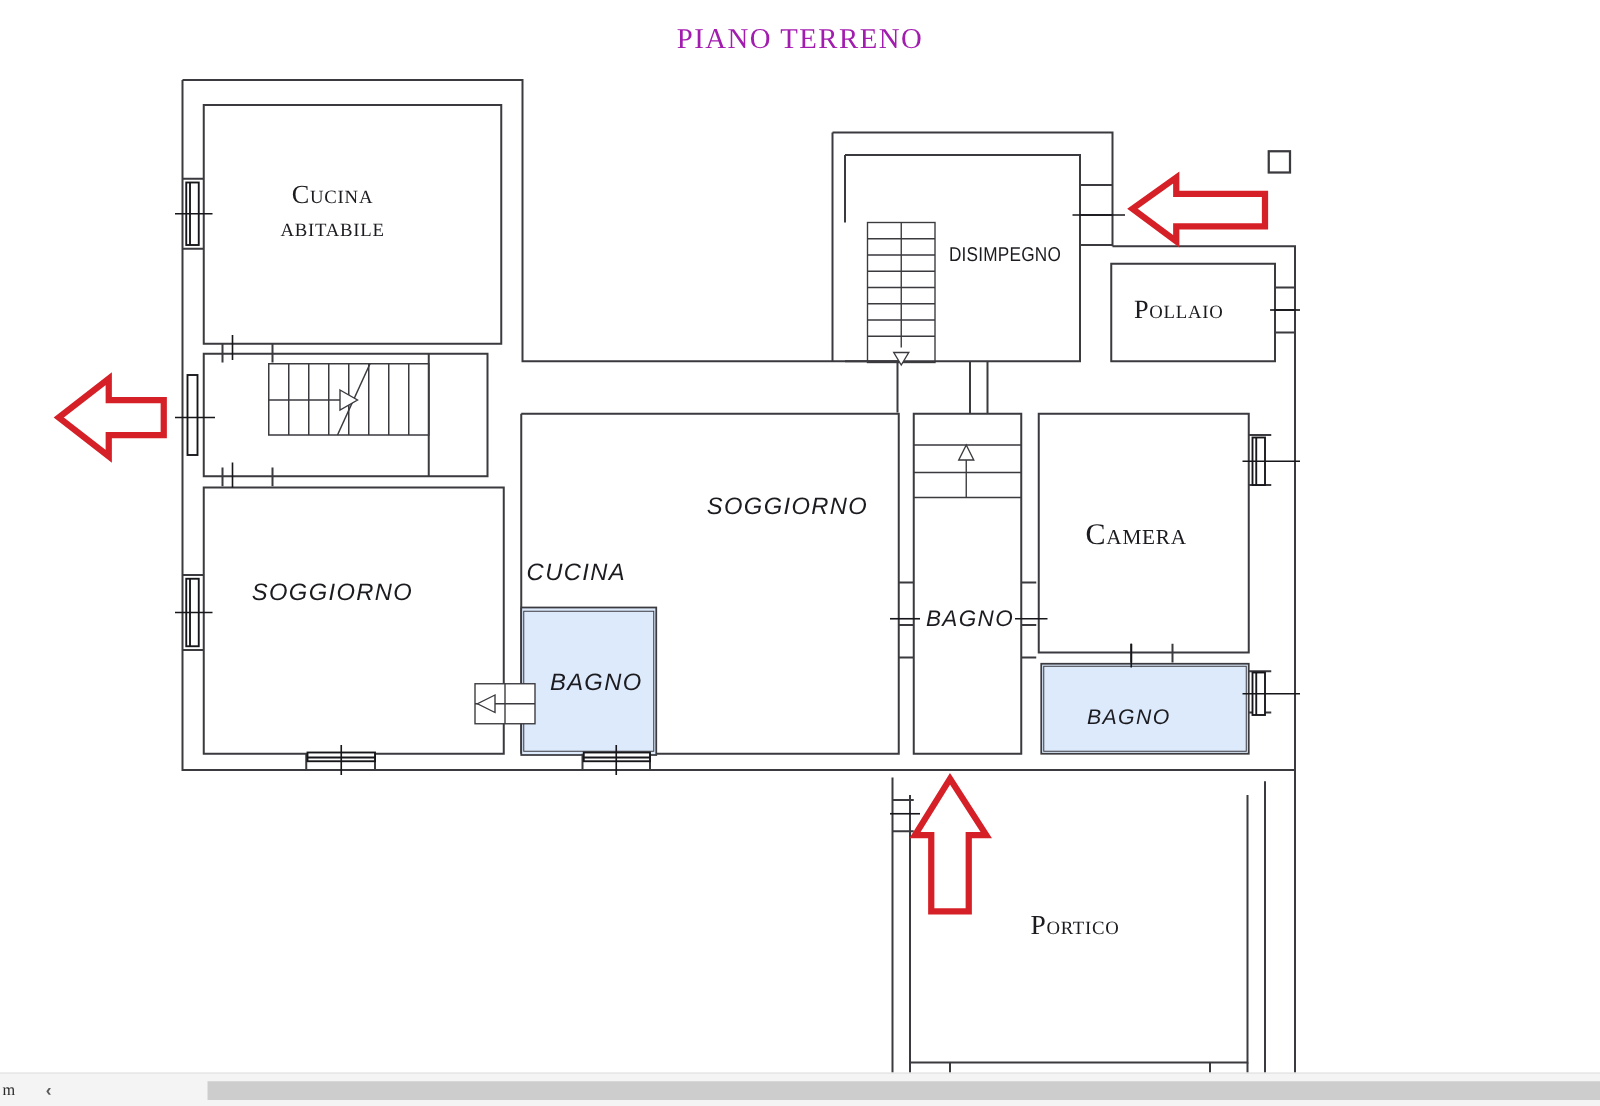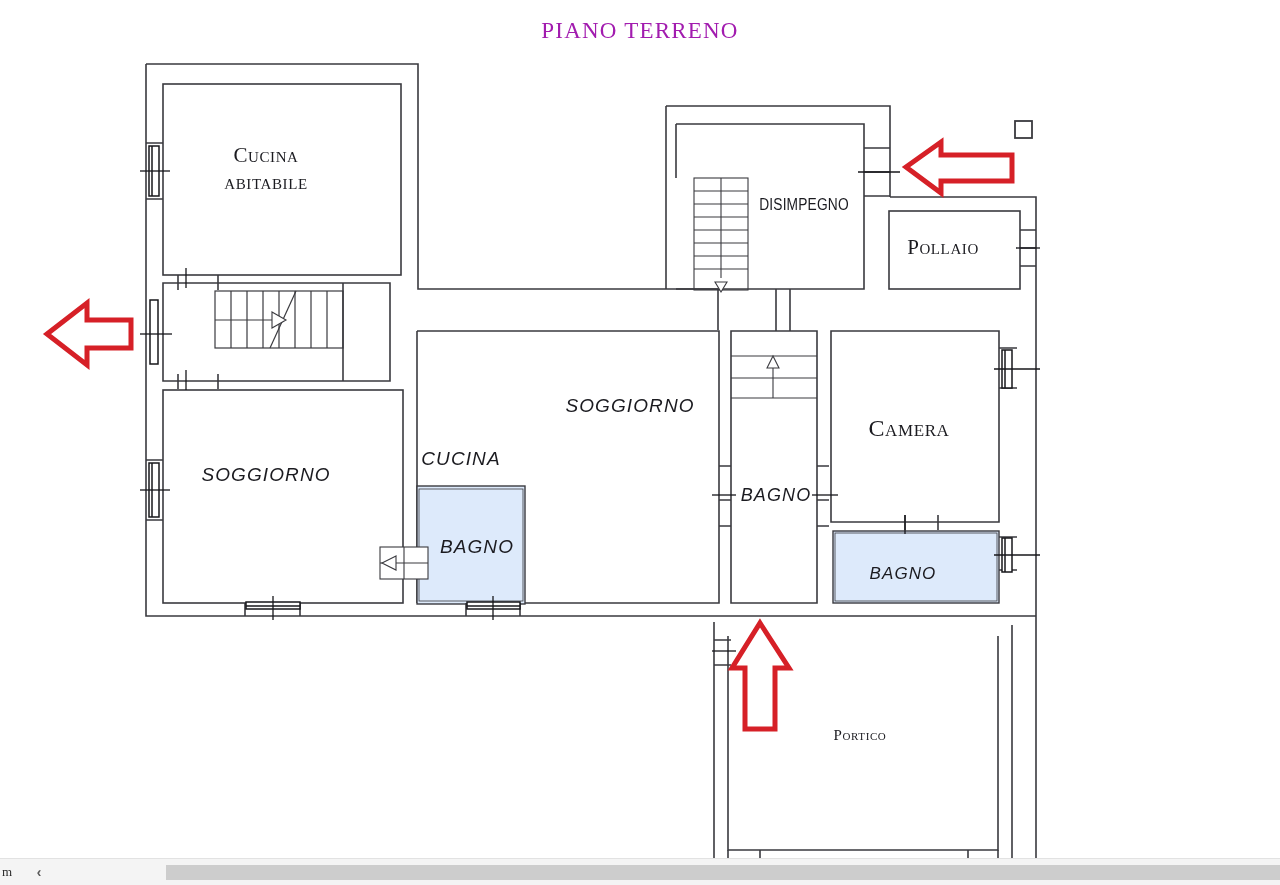--- a/index.html
+++ b/index.html
@@ -319,21 +319,21 @@
   <div class="room-label lbl-condensed" style="left:729px; top:195px; width:150px; font-size:16px;">DISIMPEGNO</div>
 
   <div class="room-label lbl-smallcaps" style="left:873px; top:234px; width:140px; font-size:21px;">Pollaio</div>
 
   <div class="room-label lbl-sans" style="left:726px; top:484px; width:100px; font-size:18px;">BAGNO</div>
 
   <div class="room-label lbl-smallcaps" style="left:839px; top:413px; width:140px; font-size:24px;">Camera</div>
 
   <div class="room-label lbl-sans" style="left:843px; top:563px; width:120px; font-size:17px;">BAGNO</div>
 
-  <div class="room-label lbl-smallcaps" style="left:790px; top:726px; width:140px; font-size:15px;">Portico</div>
+  <div class="room-label lbl-smallcaps" style="left:790px; top:726px; width:140px; font-size:22px;">Portico</div>
 
 </div>
 
 <div id="bottom-bar">
   <div id="bb-text">m</div>
   <div id="bb-prev">‹</div>
   <div id="bb-track">
     <div id="bb-thumb"></div>
   </div>
 </div>

